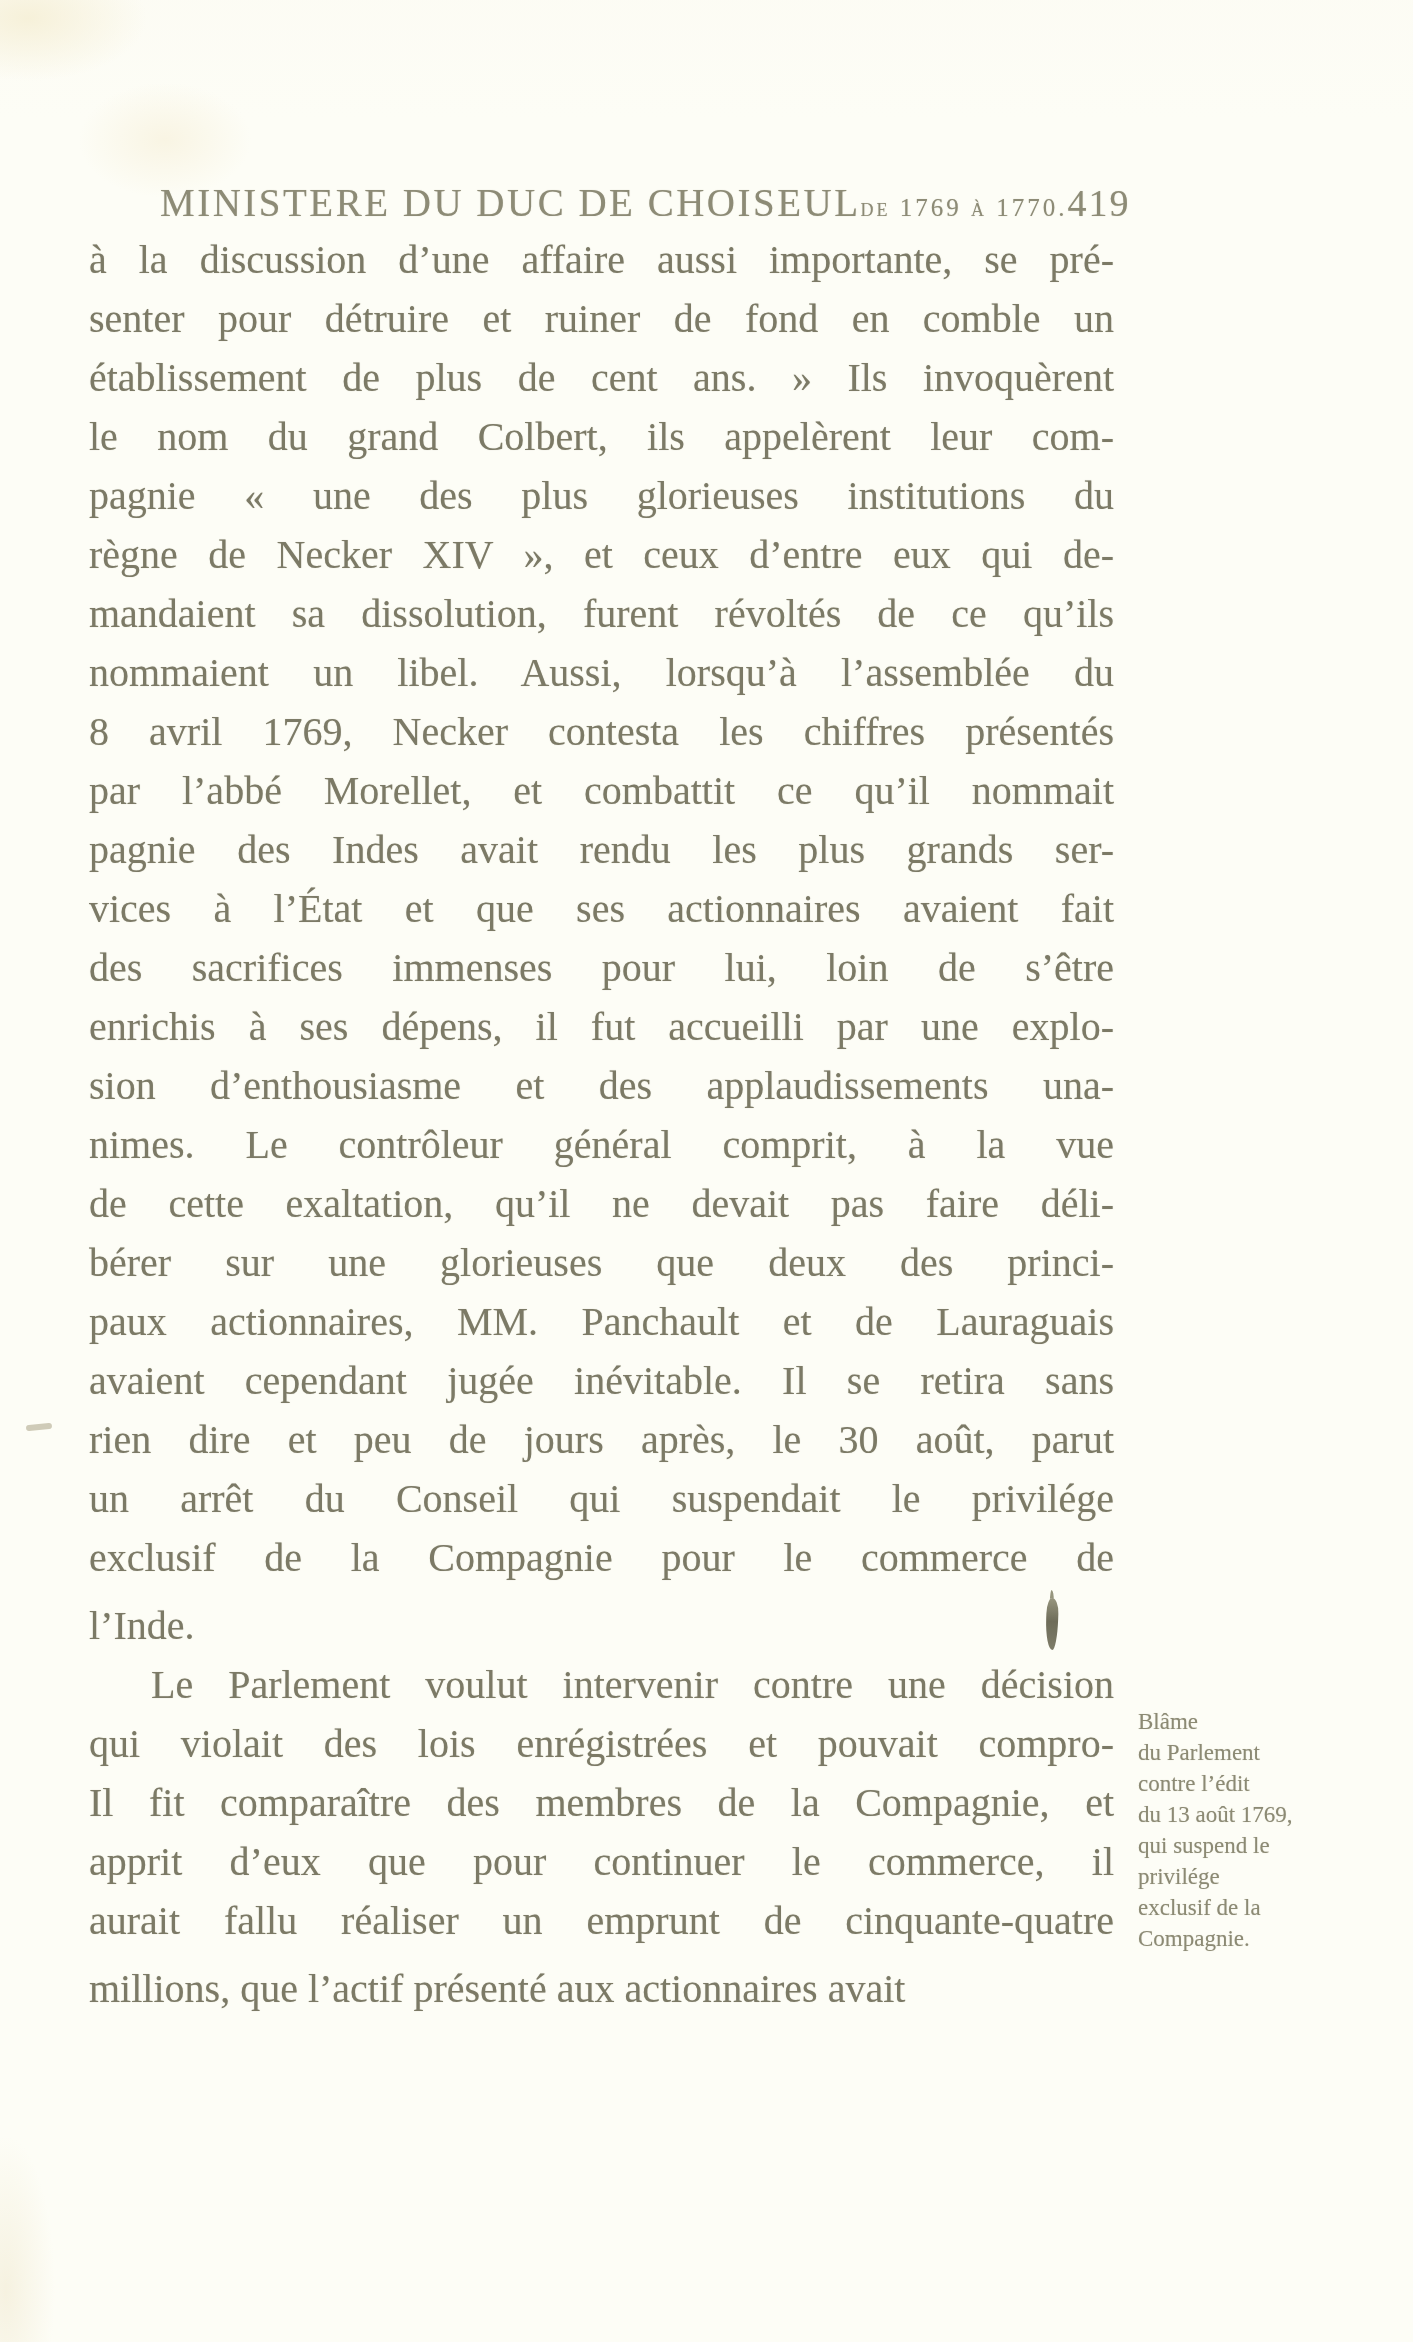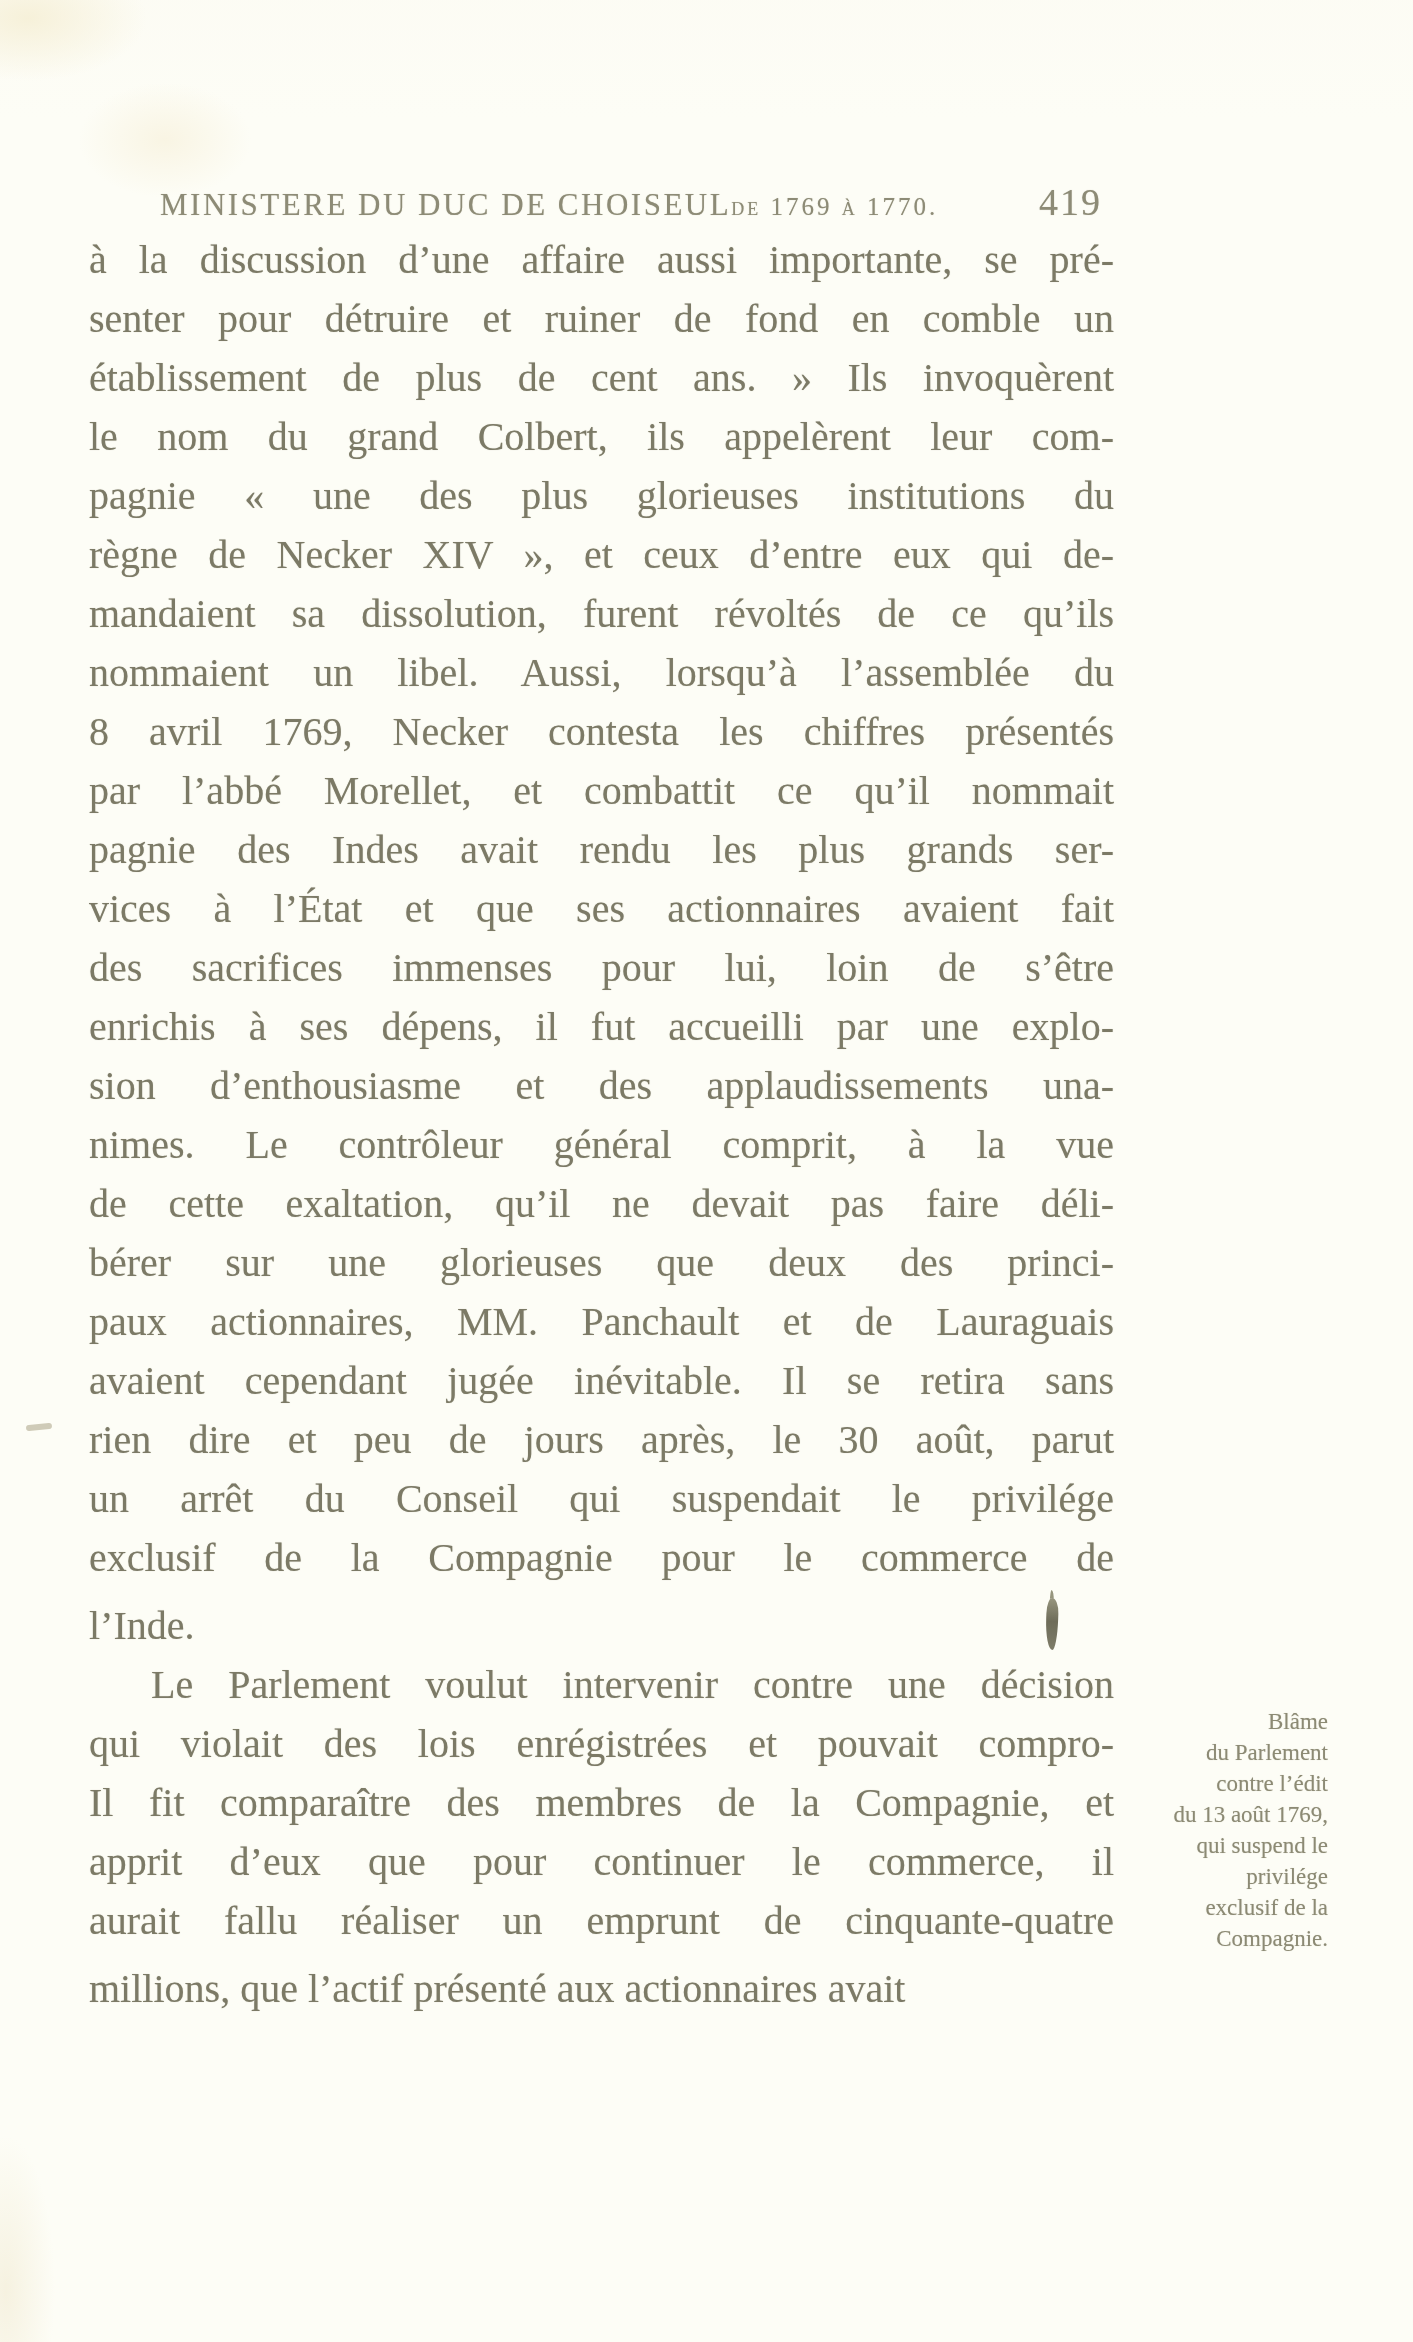--- a/index.html
+++ b/index.html
@@ -35,21 +35,21 @@
     top: 180px;
     width: 942px;
     display: flex;
     justify-content: space-between;
     align-items: baseline;
     color: #8d8b76;
     text-shadow: 0 0 1px rgba(141,139,118,0.45);
     white-space: nowrap;
   }
   .running-head .title-main {
-    font-size: 31px;
+    font-size: 39px;
     letter-spacing: 2.5px;
   }
   .running-head .title-dates {
     font-size: 25px;
     letter-spacing: 3px;
     font-variant: small-caps;
   }
   .running-head .folio {
     font-size: 38px;
     letter-spacing: 2px;
@@ -79,21 +79,21 @@
   .paragraph-2 .text-line:first-child {
     text-indent: 62px;
   }
 
   
   .margin-note {
     position: absolute;
     left: 1138px;
     top: 1706px;
     width: 190px;
-    text-align: right;
+    text-align: left;
     color: #8c8a74;
     text-shadow: 0 0 1px rgba(140,138,116,0.4);
   }
   .note-line {
     font-size: 23px;
     line-height: 31px;
     height: 31px;
     white-space: nowrap;
   }
 

